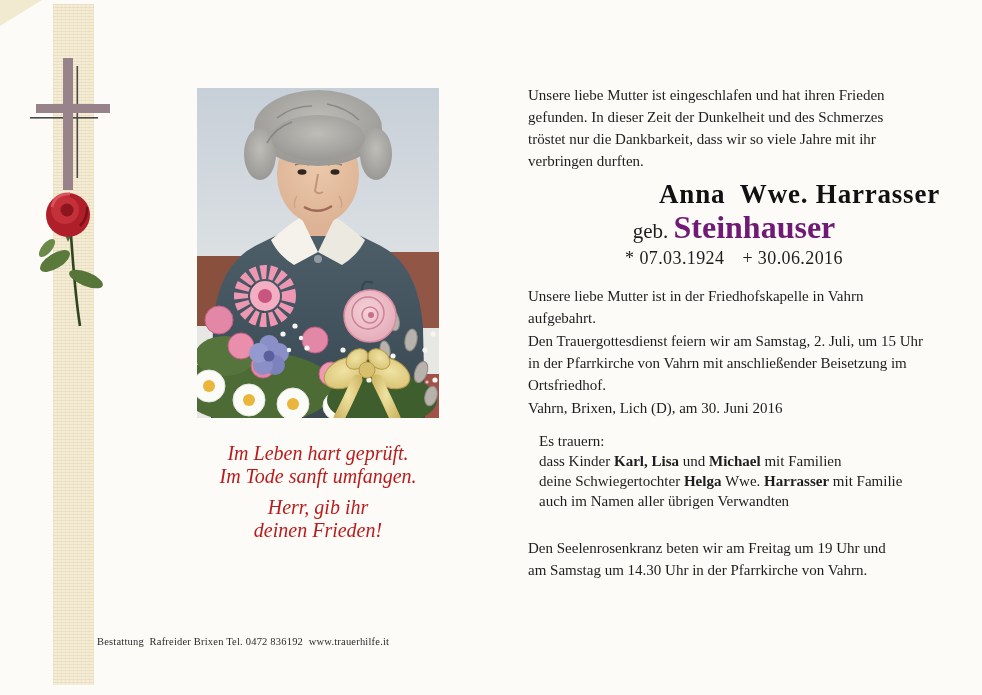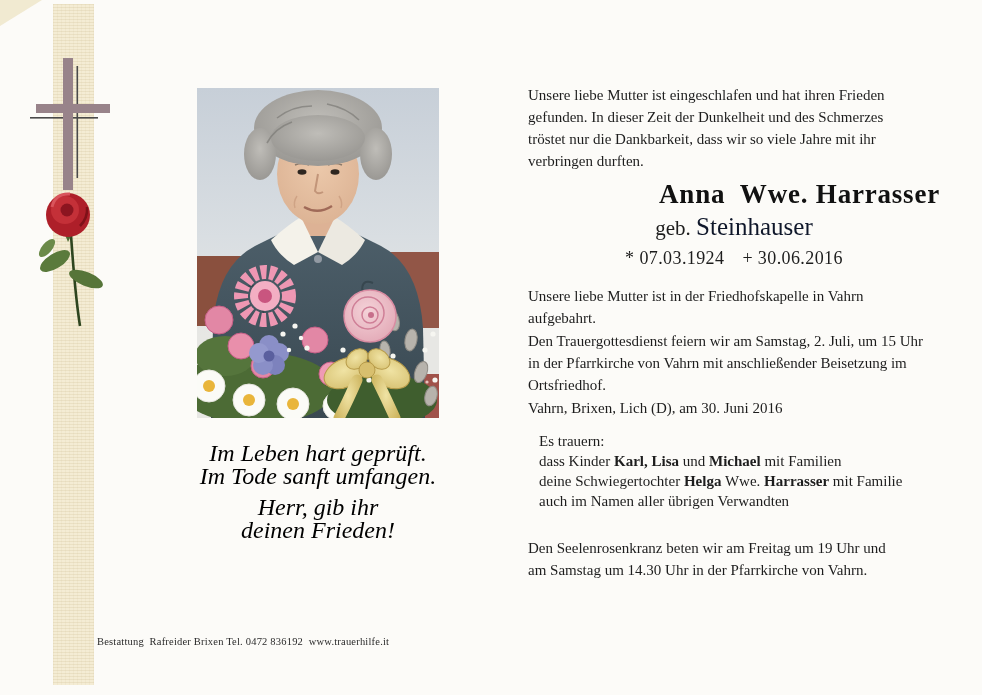--- a/index.html
+++ b/index.html
@@ -25,35 +25,35 @@
       repeating-linear-gradient(to right, rgba(200,182,135,.10) 0 1px, rgba(0,0,0,0) 1px 4px),
       #f4ecd4;
   }
   .deco-svg { position:absolute; left:25px; top:52px; width:100px; height:285px; }
   
   .photo { position:absolute; left:197px; top:88px; width:242px; height:330px; }
   .photo svg { display:block; }
   
   .verse {
     position:absolute; left:168px; width:300px; text-align:center;
-    font-style:italic; font-size:24px; line-height:23px; white-space:pre-wrap; color:#000000;
+    font-style:italic; font-size:20px; line-height:23px; white-space:pre-wrap; color:#b91c1c;
   }
   .verse.s1 { top:442px; }
   .verse.s2 { top:496px; }
   
   .right-col { position:absolute; left:528px; top:0; width:412px; height:695px; }
   .blk { position:absolute; left:0; width:100%; }
   .body-text { font-size:15px; line-height:22px; white-space:pre-wrap; }
   .title {
     top:179px; text-align:right; font-size:27px; line-height:30px;
     font-weight:bold; letter-spacing:.8px; white-space:pre-wrap; color:#111;
   }
   .maiden { top:213px; text-align:center; line-height:28px; }
   .maiden .prefix { font-size:21px; }
-  .maiden .mname  { font-size:25px; font-weight:normal; color:#0f172a; }
+  .maiden .mname  { font-size:32px; font-weight:bold; color:#701a75; }
   .dates { top:248px; text-align:center; font-size:18px; letter-spacing:.4px; }
   .dates .death { margin-left:18px; }
   .opening   { top:84px; }
   .repose    { top:285px; }
   .service   { top:330px; }
   .placedate { top:397px; font-size:15px; line-height:22px; }
   .mourners  { top:431px; font-size:15px; line-height:20px;margin-left:11px; }
   .mourners .b { font-weight:bold; }
   .rosary    { top:537px; }
   

